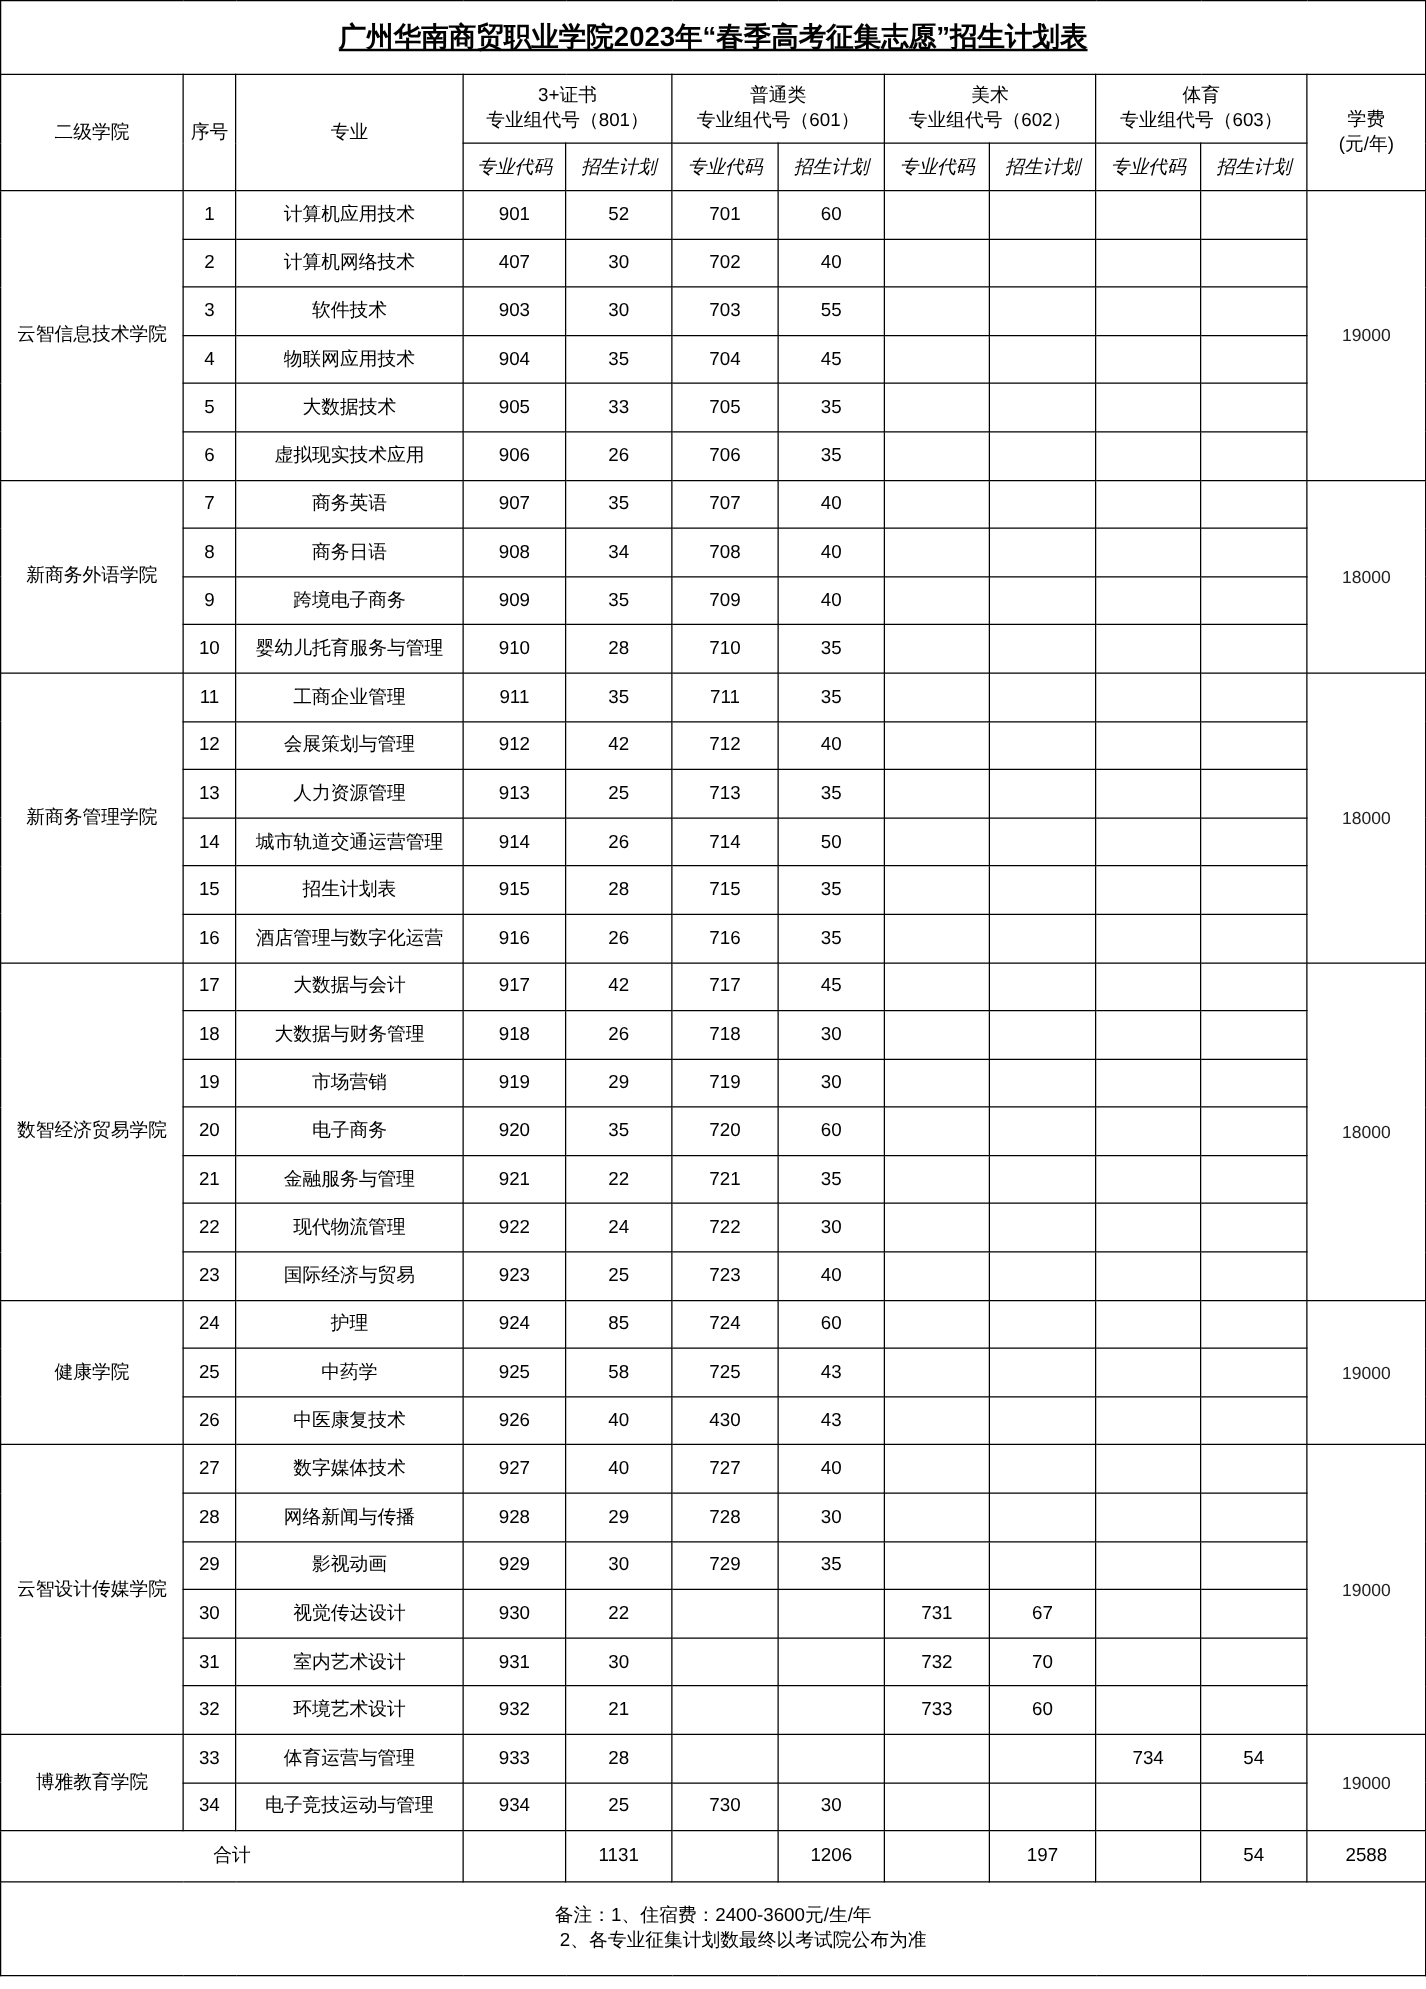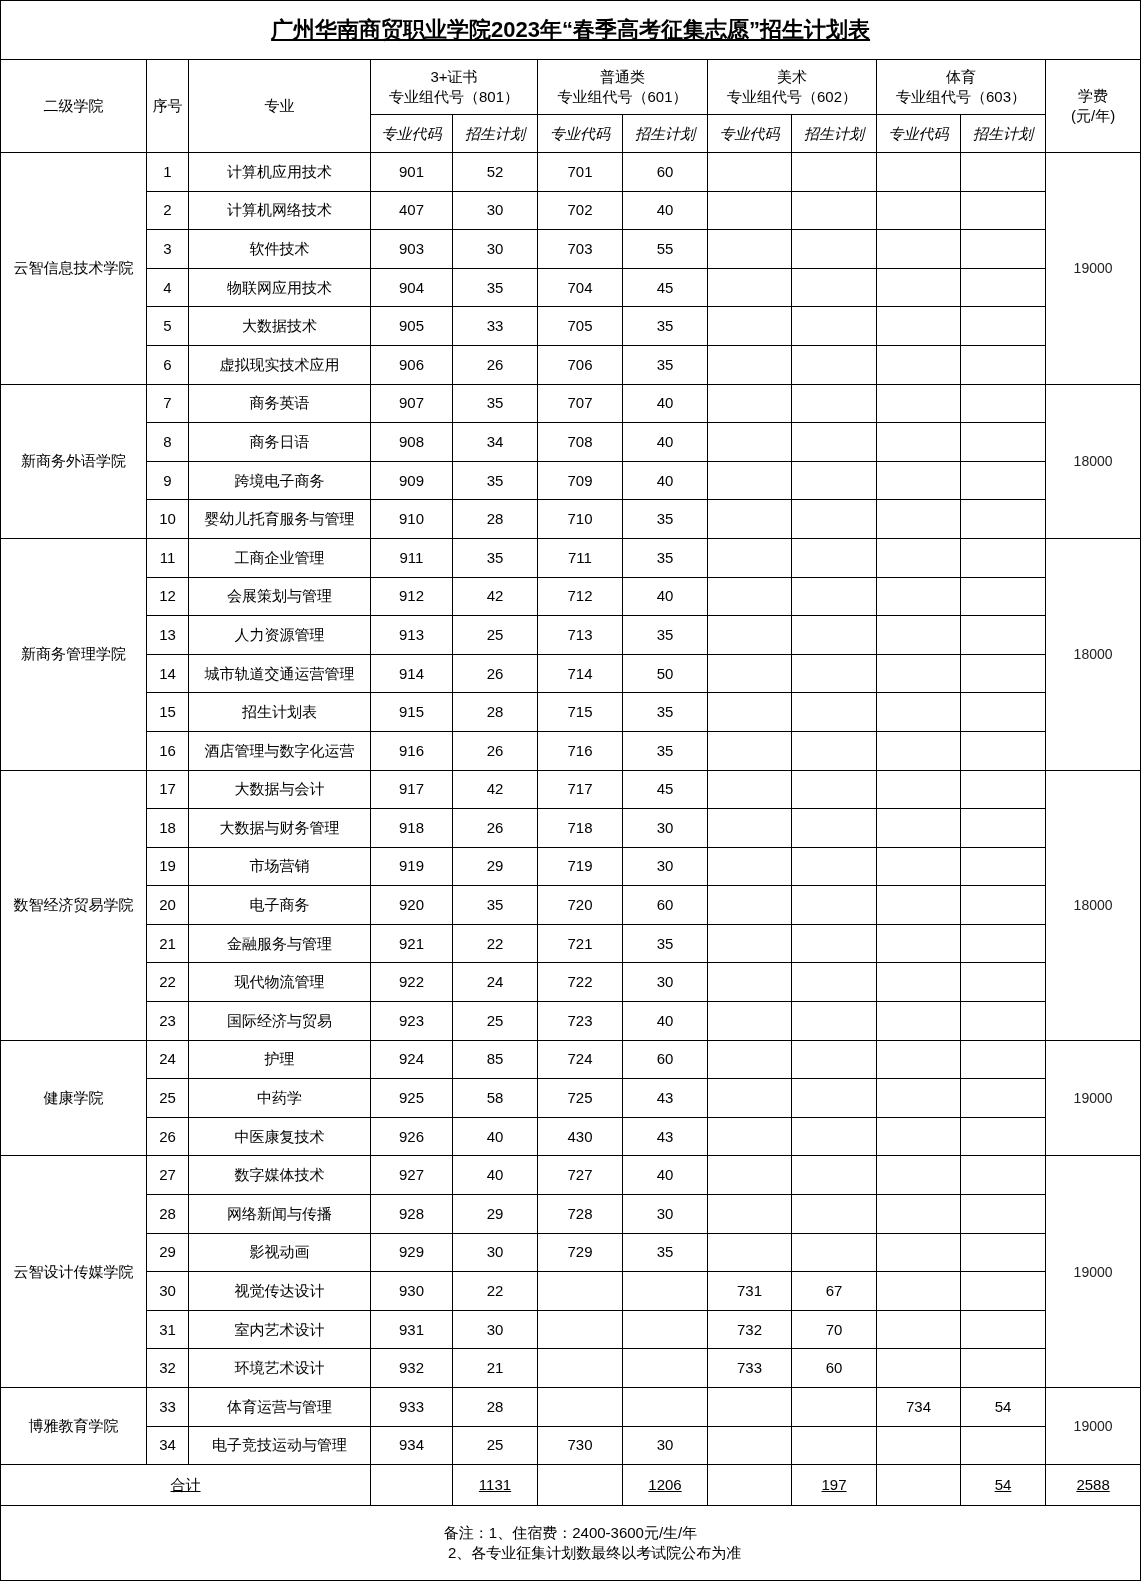--- a/index.html
+++ b/index.html
@@ -5,21 +5,21 @@
   html, body { margin:0; padding:0; background:#fff; }
   body { width:1141px; height:1591px; overflow:hidden; font-family:"Liberation Sans","DejaVu Sans",sans-serif; color:#000; }
   table.plan { border-collapse:collapse; table-layout:fixed; width:1140px; margin:0; }
   table.plan td, table.plan th { border:1.5px solid #000; text-align:center; vertical-align:middle; padding:0; font-weight:normal; font-size:15px; line-height:20px; }
   .title-cell { height:58px; font-size:22px !important; font-weight:bold !important;text-decoration:underline; }
   .hdr-top { height:55px; }
   .hdr-sub { height:38px;font-style:italic; }
   tr.data td { height:37.6px; }
   .num { font-size:15px; }
   .fee { color:#222; font-size:14px !important; }
-  .total-row td { height:40px; font-weight:bold; font-size:14px;text-decoration:underline; }
+  .total-row td { height:40px; font-weight:bold; font-size:14px; }
   .notes-cell { text-align:center; padding:6px 4px !important; height:62px; font-size:15px; line-height:22px; }
   .notes-cell .line2 { padding-left:48px; display:block; }
   .multi { display:block; }
 </style>
 </head>
 <body>
 
 <table class="plan">
   <colgroup>
     <col style="width:146px">

